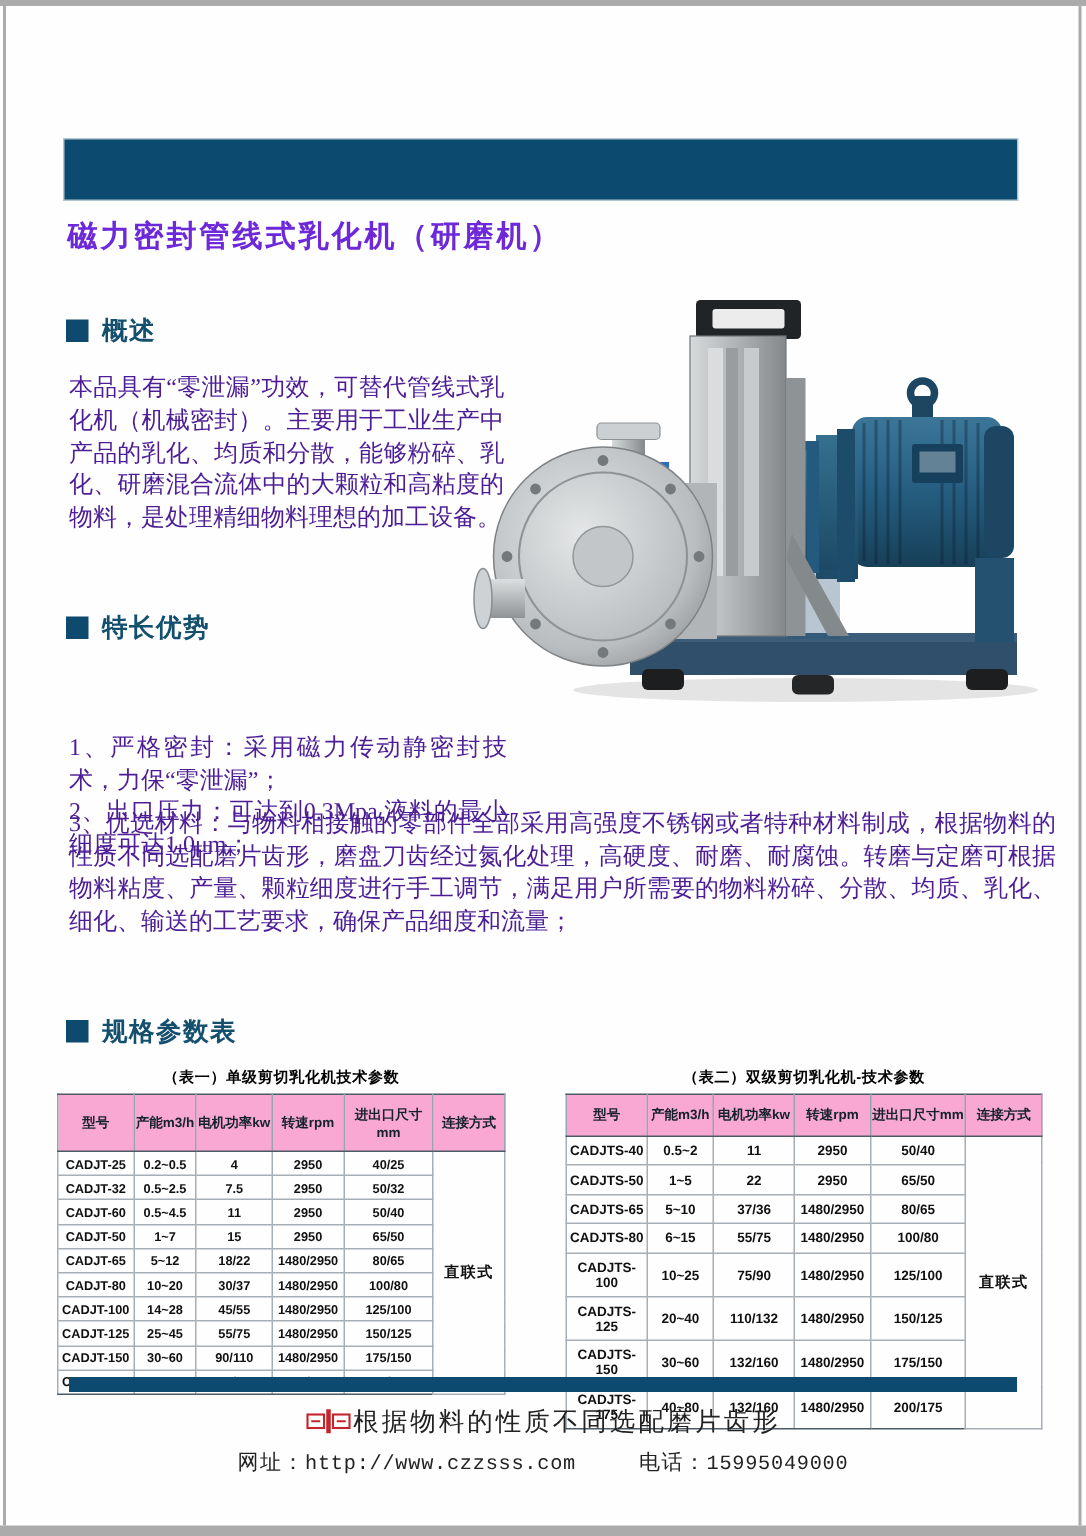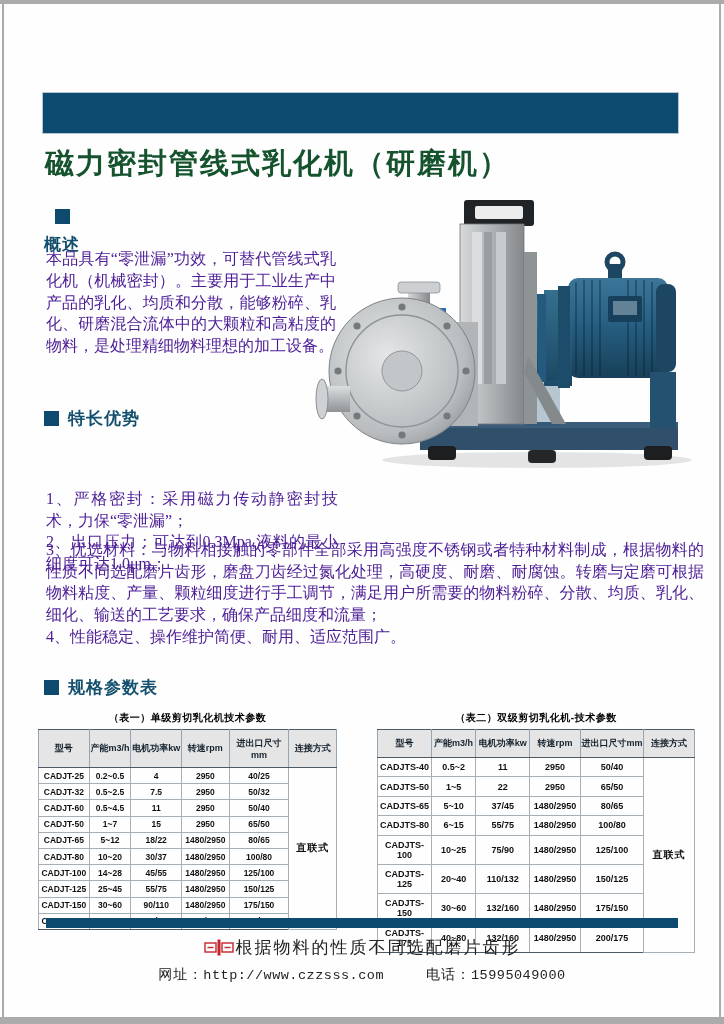--- a/index.html
+++ b/index.html
@@ -5,40 +5,40 @@
   html,body{margin:0;padding:0;}
   body{background:#8a8a8a;font-family:"Liberation Sans",sans-serif;}
   .page{position:relative;width:724px;height:1024px;background:#fefefe;overflow:hidden;margin:0 auto;}
   .frame{position:absolute;background:#ababab;}
   .frame.top{left:0;top:0;width:724px;height:4px;}
   .frame.bottom{left:0;top:1017px;width:724px;height:7px;}
   .frame.left{left:2px;top:4px;width:2px;height:1013px;}
   .frame.right{left:719px;top:4px;width:2px;height:1013px;}
 
   .header-bar{position:absolute;left:43px;top:93px;width:635px;height:40px;background:#0d4a6f;box-shadow:0 0 0 1px #b3c6d3;}
-  .doc-title{position:absolute;left:45px;top:144px;font-size:29px;font-weight:bold;color:#14532d;letter-spacing:2px;font-family:"Liberation Sans","DejaVu Sans",sans-serif;}
+  .doc-title{position:absolute;left:45px;top:144px;font-size:20px;font-weight:bold;color:#6d28d9;letter-spacing:2px;font-family:"Liberation Sans","DejaVu Sans",sans-serif;}
 
   .sec-head{position:absolute;display:flex;align-items:center;gap:9px;}
   .sec-square{width:15px;height:15px;background:#0e4a6e;flex:0 0 auto;}
   .sec-label{font-size:17px;font-weight:bold;color:#14506e;letter-spacing:1px;}
 
   .body-text{font-family:"Liberation Serif","DejaVu Serif",serif;color:#4c1d95;text-align:justify;}
   .body-text p{margin:0;}
   .overview-text{position:absolute;left:46px;top:248px;width:290px;font-size:16px;line-height:21.8px;}
   .features-left{position:absolute;left:46px;top:446px;width:292px;font-size:16px;line-height:21.7px;margin-top:42px;}
   .features-full{position:absolute;left:46px;top:539px;width:658px;font-size:16px;line-height:21.7px;}
 
   .photo{position:absolute;left:312px;top:196px;width:384px;height:284px;}
 
   .tbl-wrap{position:absolute;top:711px;}
   .tbl-wrap.t1{left:38px;width:299px;}
   .tbl-wrap.t2{left:377px;width:318px;}
   .tbl-caption{text-align:center;font-size:10px;font-weight:bold;color:#000;margin-bottom:4px;letter-spacing:0.5px;}
   table.spec{width:100%;border-collapse:collapse;text-align:center;color:#111;table-layout:fixed;}
-  table.spec th{background:#e5e5e5;font-size:9px;font-weight:bold;padding:7px 0;border:1px solid #96a5b3;border-top:1.5px solid #4d5a66;border-bottom:1.4px solid #4d5a66;color:#15222e;}
+  table.spec th{background:#f9a8d4;font-size:9px;font-weight:bold;padding:7px 0;border:1px solid #96a5b3;border-top:1.5px solid #4d5a66;border-bottom:1.4px solid #4d5a66;color:#15222e;}
   table.spec td{font-size:8.5px;font-weight:bold;border:1px solid #a6aeb6;color:#101010;}
   .t1 table.spec td{padding:2.6px 0;}
   .t2 table.spec td{padding:4.2px 0;font-size:9px;}
   table.spec tr:last-child td{border-bottom:1.6px solid #4d5a66;}
   table.spec td.conn-cell{font-size:10px;letter-spacing:1px;}
 
   .footer-divider{position:absolute;left:46px;top:918px;width:632px;height:10px;background:#0d4a6f;}
   .company-row{position:absolute;left:0;top:936px;width:724px;display:flex;justify-content:center;align-items:center;gap:2px;}
   .company-name{font-family:"Liberation Serif","DejaVu Serif",serif;font-size:17px;color:#222;letter-spacing:2px;}
   .contact-row{position:absolute;left:0;top:966px;width:724px;display:flex;justify-content:center;align-items:baseline;font-family:"Liberation Serif","DejaVu Serif",serif;font-size:14px;color:#222;letter-spacing:1px;}
@@ -51,21 +51,21 @@
 <div class="page">
   <div class="frame top"></div>
   <div class="frame bottom"></div>
   <div class="frame left"></div>
   <div class="frame right"></div>
 
   <div class="header-bar"></div>
 
   <div class="doc-title">磁力密封管线式乳化机（研磨机）</div>
 
-  <div class="sec-head" style="left:44px;top:209px;flex-direction:column;">
+  <div class="sec-head" style="left:44px;top:209px;">
     <span class="sec-square"></span>
     <span class="sec-label">概述</span>
   </div>
 
   <div class="overview-text body-text">
     <p>本品具有“零泄漏”功效，可替代管线式乳化机（机械密封）。主要用于工业生产中产品的乳化、均质和分散，能够粉碎、乳化、研磨混合流体中的大颗粒和高粘度的物料，是处理精细物料理想的加工设备。</p>
   </div>
 
   <svg class="photo" viewBox="0 0 384 284">
     <defs>
@@ -162,21 +162,20 @@
     <span class="sec-label">特长优势</span>
   </div>
 
   <div class="features-left body-text">
     <p>1、严格密封：采用磁力传动静密封技术，力保“零泄漏”；</p>
     <p>2、出口压力：可达到0.3Mpa,液料的最小细度可达1.0μm；</p>
   </div>
 
   <div class="features-full body-text">
     <p>3、优选材料：与物料相接触的零部件全部采用高强度不锈钢或者特种材料制成，根据物料的性质不同选配磨片齿形，磨盘刀齿经过氮化处理，高硬度、耐磨、耐腐蚀。转磨与定磨可根据物料粘度、产量、颗粒细度进行手工调节，满足用户所需要的物料粉碎、分散、均质、乳化、细化、输送的工艺要求，确保产品细度和流量；</p>
-    <p>4、性能稳定、操作维护简便、耐用、适应范围广。</p>
   </div>
 
   <div class="sec-head" style="left:44px;top:676px;">
     <span class="sec-square"></span>
     <span class="sec-label">规格参数表</span>
   </div>
 
   <div class="tbl-wrap t1">
     <div class="tbl-caption">（表一）单级剪切乳化机技术参数</div>
     <table class="spec">
@@ -307,21 +306,21 @@
           <tr>
             <td>CADJTS-50</td>
             <td>1~5</td>
             <td>22</td>
             <td>2950</td>
             <td>65/50</td>
           </tr>
           <tr>
             <td>CADJTS-65</td>
             <td>5~10</td>
-            <td>37/45</td>
+            <td>37/36</td>
             <td>1480/2950</td>
             <td>80/65</td>
           </tr>
           <tr>
             <td>CADJTS-80</td>
             <td>6~15</td>
             <td>55/75</td>
             <td>1480/2950</td>
             <td>100/80</td>
           </tr>

